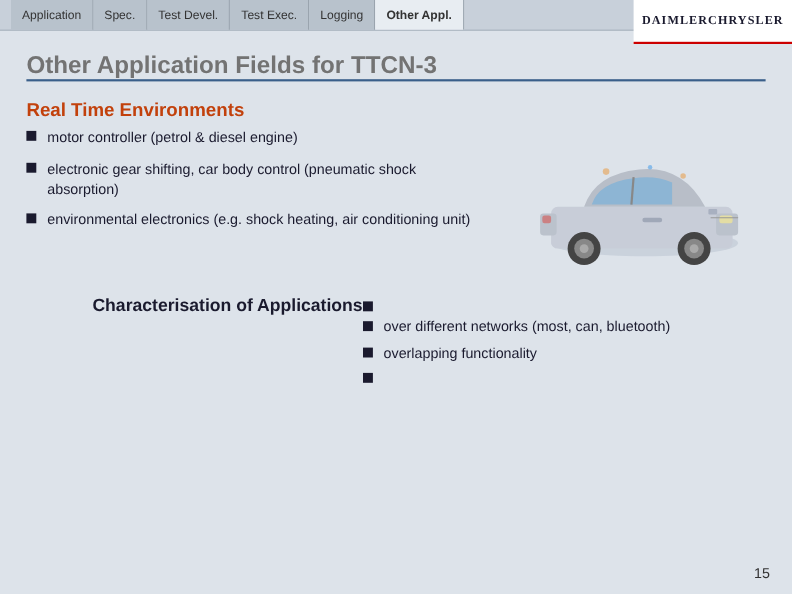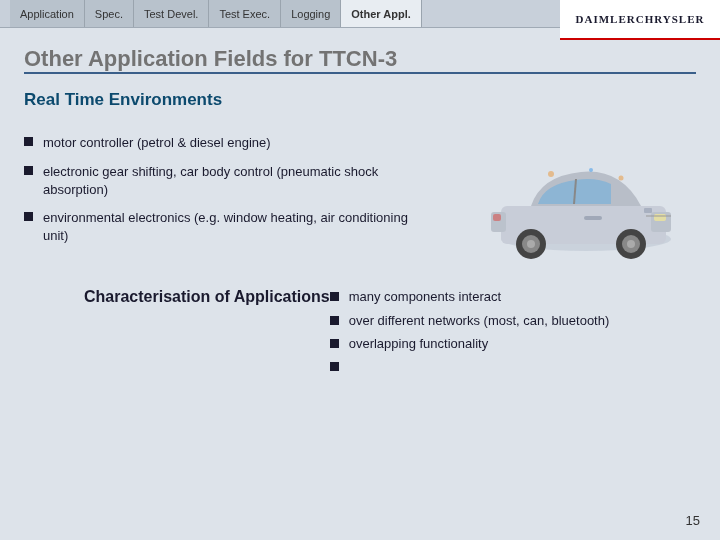--- a/index.html
+++ b/index.html
@@ -38,21 +38,21 @@
     .nav-tab.active {
       background: #e8edf2;
       font-weight: bold;
     }
 
     
     .logo-area {
       position: absolute;
       top: 0;
       right: 0;
-      width: 160px;
+      width: 144px;
       height: 40px;
       background: white;
       display: flex;
       align-items: center;
       justify-content: center;
       border-bottom: 2px solid #c00;
     }
 
     
     .main-content {
@@ -81,22 +81,22 @@
     .separator {
       height: 2px;
       background: #3a5f8a;
       margin-bottom: 16px;
     }
 
     
     .section-heading {
       font-size: 17px;
       font-weight: bold;
-      color: #0c4a6e;
-      margin-bottom: 24px;
+      color: #c2410c;
+      margin-bottom: 6px;
       font-family: Arial, sans-serif;
     }
 
     
     .content-with-image {
       display: flex;
       align-items: flex-start;
       gap: 36px;
     }
 
@@ -208,21 +208,21 @@
       <li>
         <span class="bullet-square"></span>
         <span>motor controller (petrol &amp; diesel engine)</span>
       </li>
       <li>
         <span class="bullet-square"></span>
         <span>electronic gear shifting, car body control (pneumatic shock absorption)</span>
       </li>
       <li>
         <span class="bullet-square"></span>
-        <span>environmental electronics (e.g. window heating, air conditioning unit)</span>
+        <span>environmental electronics (e.g. shock heating, air conditioning unit)</span>
       </li>
     </ul>
 
     <div class="car-image">
       <svg viewBox="0 0 220 140" width="220" height="140" xmlns="http://www.w3.org/2000/svg">
 
         <ellipse cx="110" cy="105" rx="85" ry="12" fill="#b0b8c8" opacity="0.4"></ellipse>
 
         <rect x="25" y="72" width="165" height="38" rx="6" fill="#c8cdd8"></rect>
 
@@ -258,21 +258,20 @@
         <rect x="168" y="74" width="8" height="5" rx="1" fill="#a8b0c0"></rect>
       </svg>
     </div>
   </div>
 
   <div class="char-section">
     <div class="char-title">Characterisation of Applications</div>
     <ul class="char-bullets">
       <li>
         <span class="bullet-square" style="margin-top:4px;"></span>
-        <span>many components interact</span>
       </li>
       <li>
         <span class="bullet-square" style="margin-top:4px;"></span>
         <span>over different networks (most, can, bluetooth)</span>
       </li>
       <li>
         <span class="bullet-square" style="margin-top:4px;"></span>
         <span>overlapping functionality</span>
       </li>
       <li>

